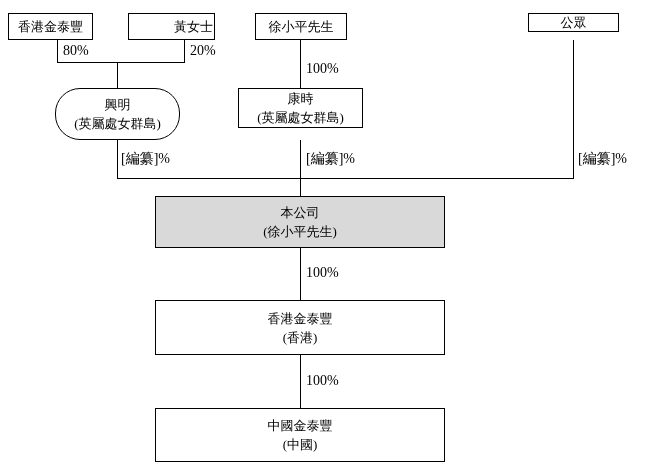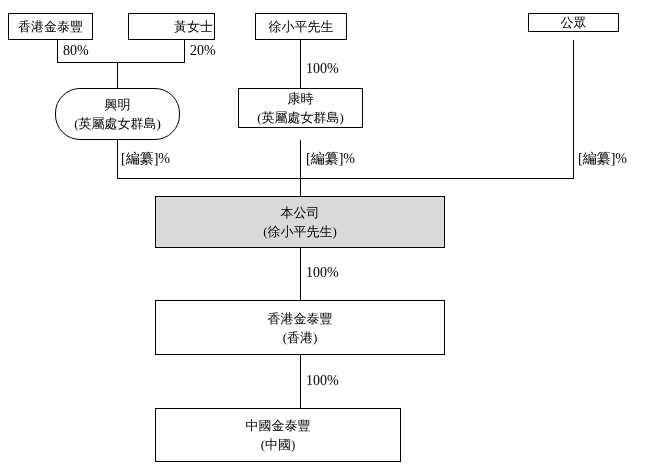--- a/index.html
+++ b/index.html
@@ -77,21 +77,21 @@
   <div class="node shaded" style="left: 155px; top: 196px; width: 290px; height: 52px; background: rgb(217, 217, 217);">
     <span>本公司</span>
     <span>(徐小平先生)</span>
   </div>
 
   <div class="node" style="left:155px; top:300px; width:290px; height:55px;">
     <span>香港金泰豐</span>
     <span>(香港)</span>
   </div>
 
-  <div class="node" style="left:155px; top:408px; width:246px; height:54px;">
+  <div class="node" style="left:155px; top:408px; width:290px; height:54px;">
     <span>中國金泰豐</span>
     <span>(中國)</span>
   </div>
 
   <div class="vline" style="left: 57px; top: 40px; width: 1px; height: 22px; background: rgb(0, 0, 0);"></div>
   <div class="vline" style="left: 184px; top: 40px; width: 1px; height: 22px; background: rgb(0, 0, 0);"></div>
   <div class="hline" style="left: 57px; top: 62px; width: 128px; height: 1px; background: rgb(0, 0, 0);"></div>
   <div class="vline" style="left: 117px; top: 62px; width: 1px; height: 26px; background: rgb(0, 0, 0);"></div>
   <div class="vline" style="left: 300px; top: 40px; width: 1px; height: 48px; background: rgb(0, 0, 0);"></div>
   <div class="vline" style="left: 117px; top: 140px; width: 1px; height: 38px; background: rgb(0, 0, 0);"></div>

